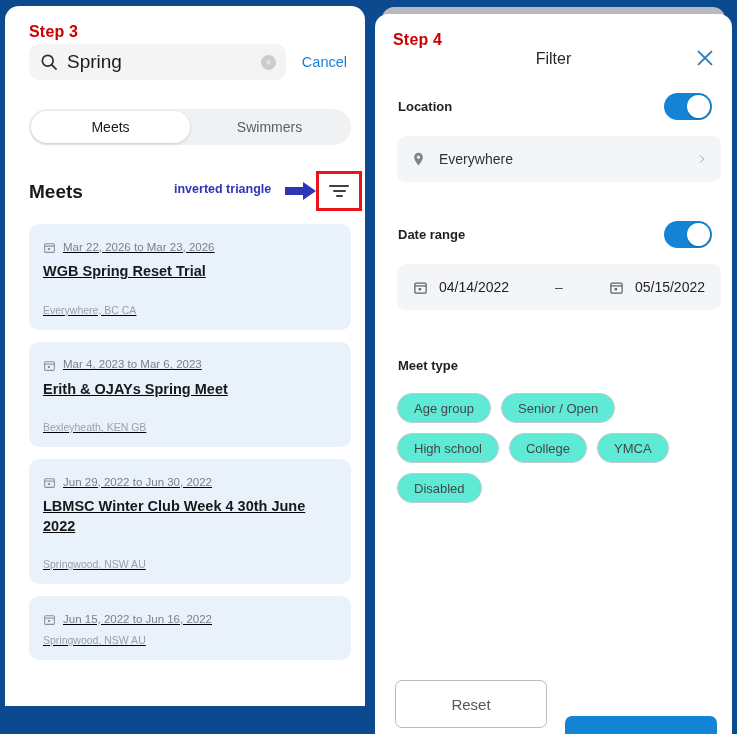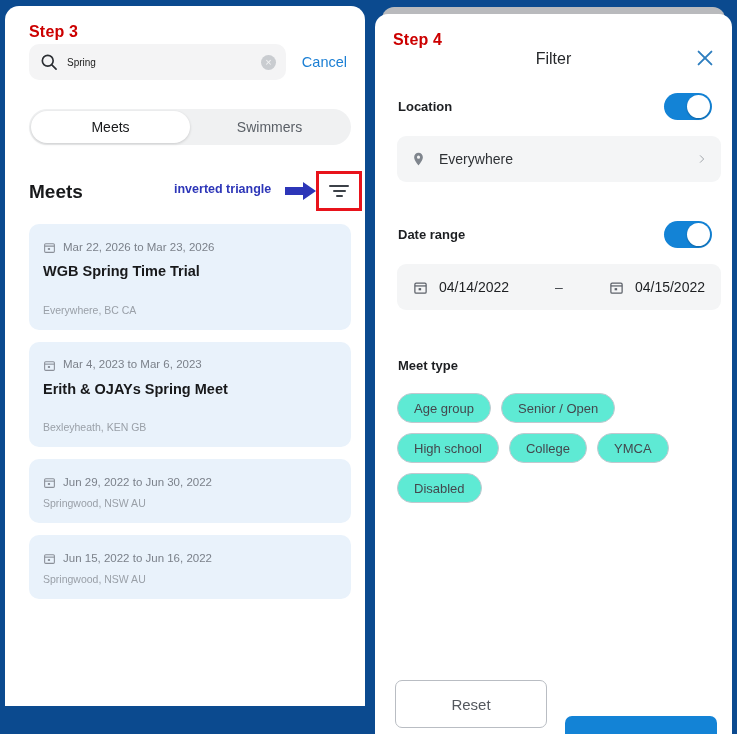--- a/index.html
+++ b/index.html
@@ -56,21 +56,21 @@
     width: 260px;
     height: 36px;
     background: #f4f4f5;
     border-radius: 10px;
     display: flex;
     align-items: center;
     padding: 0 10px;
   }
   #search-icon { width: 20px; height: 20px; flex: 0 0 20px; margin-right: 8px; }
   #search-value {
-    font-size: 10px;
+    font-size: 19px;
     color: #1b1b1b;
     flex: 1;
   }
   #search-clear {
     width: 15px; height: 15px; border-radius: 50%;
     background: #c9ccd0;
     display: flex; align-items: center; justify-content: center;
     color: #f4f4f5; font-size: 11px; line-height: 1;
     font-family: "Liberation Sans", sans-serif;
     cursor: pointer;
@@ -171,20 +171,21 @@
     top: 218px;
     width: 322px;
     bottom: 0;
   }
   .meet-card {
     background: #e9f2fb;
     border-radius: 10px;
     padding: 16px 14px 14px 14px;
     margin-bottom: 12px;
     cursor: pointer;
+    text-decoration: underline;
   }
   .meet-date-row {
     display: flex;
     align-items: center;
     gap: 7px;
     margin-bottom: 9px;
   }
   .cal-icon { width: 13px; height: 13px; flex: 0 0 13px; }
   .meet-date {
     font-size: 11.5px;
@@ -426,21 +427,21 @@
         <div class="meet-date-row">
           <span class="cal-icon">
             <svg viewBox="0 0 24 24" width="13" height="13" fill="none" stroke="#8b9099" stroke-width="2">
               <rect x="3" y="5" width="18" height="16" rx="2"></rect>
               <line x1="3" y1="9.5" x2="21" y2="9.5"></line>
               <rect x="9" y="13" width="4" height="3.5" fill="#8b9099" stroke="none"></rect>
             </svg>
           </span>
           <span class="meet-date">Mar 22, 2026 to Mar 23, 2026</span>
         </div>
-        <div class="meet-title">WGB Spring Time Trial</div>
+        <div class="meet-title">WGB Spring Reset Trial</div>
         <div class="meet-location">Everywhere, BC CA</div>
       </div>
 
       <div class="meet-card">
         <div class="meet-date-row">
           <span class="cal-icon">
             <svg viewBox="0 0 24 24" width="13" height="13" fill="none" stroke="#8b9099" stroke-width="2">
               <rect x="3" y="5" width="18" height="16" rx="2"></rect>
               <line x1="3" y1="9.5" x2="21" y2="9.5"></line>
               <rect x="9" y="13" width="4" height="3.5" fill="#8b9099" stroke="none"></rect>
@@ -456,20 +457,21 @@
         <div class="meet-date-row">
           <span class="cal-icon">
             <svg viewBox="0 0 24 24" width="13" height="13" fill="none" stroke="#8b9099" stroke-width="2">
               <rect x="3" y="5" width="18" height="16" rx="2"></rect>
               <line x1="3" y1="9.5" x2="21" y2="9.5"></line>
               <rect x="9" y="13" width="4" height="3.5" fill="#8b9099" stroke="none"></rect>
             </svg>
           </span>
           <span class="meet-date">Jun 29, 2022 to Jun 30, 2022</span>
         </div>
+        <div class="meet-title">LBMSC Winter Club Week 4 30th June 2022</div>
         <div class="meet-location">Springwood, NSW AU</div>
       </div>
 
       <div class="meet-card">
         <div class="meet-date-row">
           <span class="cal-icon">
             <svg viewBox="0 0 24 24" width="13" height="13" fill="none" stroke="#8b9099" stroke-width="2">
               <rect x="3" y="5" width="18" height="16" rx="2"></rect>
               <line x1="3" y1="9.5" x2="21" y2="9.5"></line>
               <rect x="9" y="13" width="4" height="3.5" fill="#8b9099" stroke="none"></rect>
@@ -538,21 +540,21 @@
         </div>
         <span id="date-dash">–</span>
         <div class="date-slot">
           <span class="date-cal-icon">
             <svg viewBox="0 0 24 24" width="15" height="15" fill="none" stroke="#5c6169" stroke-width="2">
               <rect x="3" y="5" width="18" height="16" rx="2"></rect>
               <line x1="3" y1="9.5" x2="21" y2="9.5"></line>
               <rect x="9" y="13" width="4" height="3.5" fill="#5c6169" stroke="none"></rect>
             </svg>
           </span>
-          <span class="date-text">04/15/2022</span>
+          <span class="date-text">05/15/2022</span>
         </div>
       </div>
 
       <div class="field-label" id="meettype-label">Meet type</div>
 
       <div id="chips">
         <div class="chip">Age group</div>
         <div class="chip">Senior / Open</div>
         <div class="chip">High school</div>
         <div class="chip">College</div>

